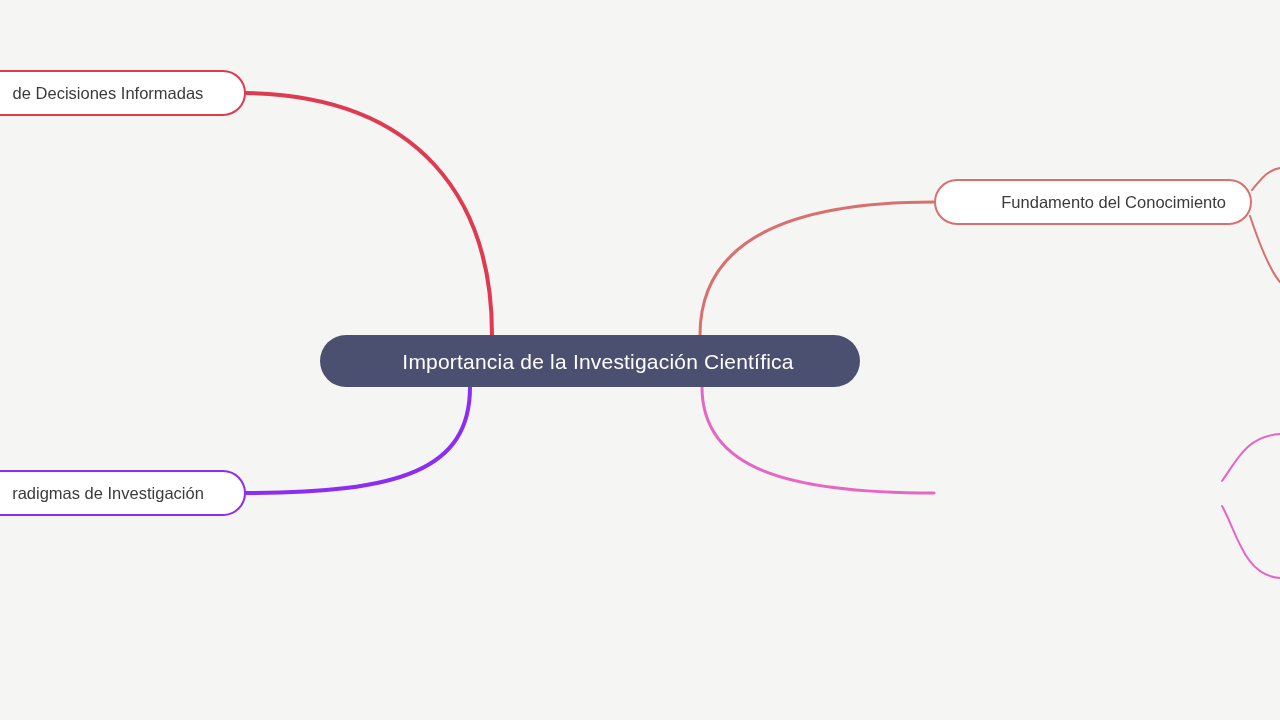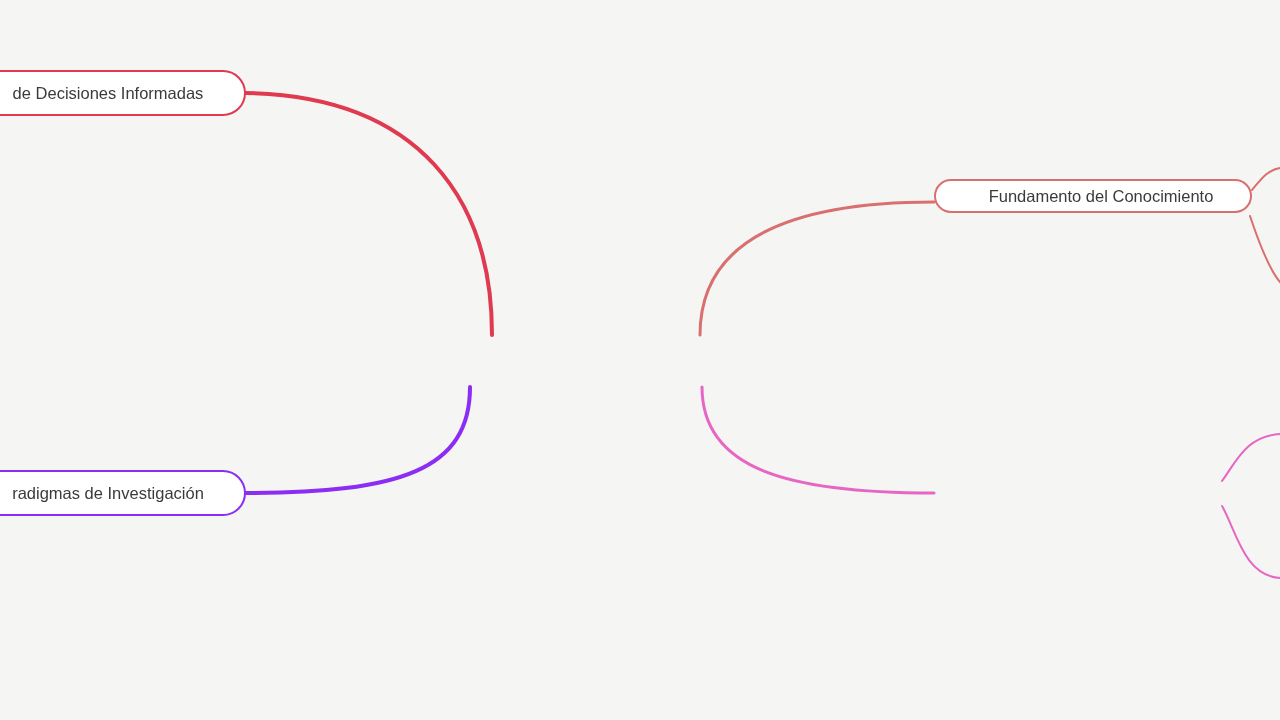--- a/index.html
+++ b/index.html
@@ -75,27 +75,30 @@
   <svg id="edges" viewBox="0 0 1280 720" xmlns="http://www.w3.org/2000/svg">
       <path d="M 492 335 C 492 200 420 96 246 93" fill="none" stroke="#e03a50" stroke-width="4" stroke-linecap="round"></path>
       <path d="M 470 387 C 470 470 400 493 246 493" fill="none" stroke="#8b2df2" stroke-width="4" stroke-linecap="round"></path>
       <path d="M 700 335 C 700 235 800 202 934 202" fill="none" stroke="#d8706f" stroke-width="3" stroke-linecap="round"></path>
       <path d="M 702 387 C 702 470 790 493 934 493" fill="none" stroke="#e766c4" stroke-width="3" stroke-linecap="round"></path>
       <path d="M 1252 190 C 1262 178 1268 170 1280 168" fill="none" stroke="#d8706f" stroke-width="2" stroke-linecap="round"></path>
       <path d="M 1250 216 C 1258 240 1268 268 1280 282" fill="none" stroke="#d8706f" stroke-width="2" stroke-linecap="round"></path>
       <path d="M 1222 481 C 1236 462 1246 436 1280 434" fill="none" stroke="#e766c4" stroke-width="2" stroke-linecap="round"></path>
       <path d="M 1222 506 C 1236 530 1244 576 1280 578" fill="none" stroke="#e766c4" stroke-width="2" stroke-linecap="round"></path>
     </svg>
+<div class="node node-root" style="left: 320px; top: 335px; width: 540px; height: 52px; background: rgb(76, 80, 112); color: rgb(255, 255, 255);">
+      <span class="node-label">Importancia de la Investigación Científica</span>
+    </div>
     <div class="node node-branch" style="left: -46px; top: 70px; width: 292px; height: 46px; border-color: rgb(224, 58, 80);">
       <span class="node-label">de Decisiones Informadas</span>
     </div>
     <div class="node node-branch" style="left: -46px; top: 470px; width: 292px; height: 46px; border-color: rgb(139, 45, 242);">
       <span class="node-label">radigmas de Investigación</span>
     </div>
-    <div class="node node-branch" style="left: 934px; top: 179px; width: 318px; height: 34px; border-color: rgb(216, 112, 111);">
+    <div class="node node-branch" style="left: 934px; top: 179px; width: 318px; height: 46px; border-color: rgb(216, 112, 111); justify-content: flex-end;">
       <span class="node-label">Fundamento del Conocimiento</span>
     </div>
     <div class="node node-leaf" style="left: 1264px; top: 406px; border-color: rgb(231, 102, 196);">
       <span class="node-label">In</span>
     </div>
     <div class="node node-leaf" style="left: 1264px; top: 543px; border-color: rgb(231, 102, 196);">
       <span class="node-label">So</span>
     </div>
   </div>
 

